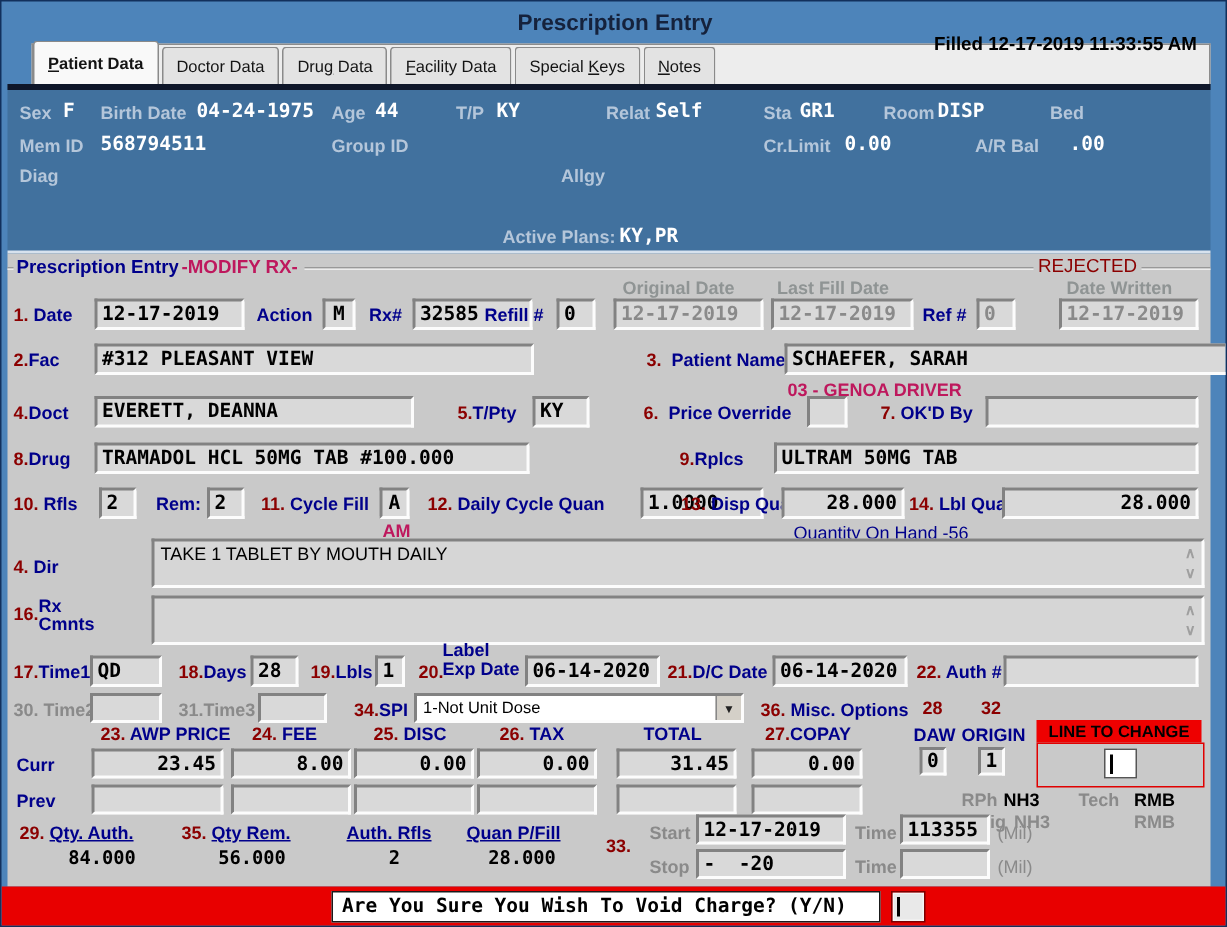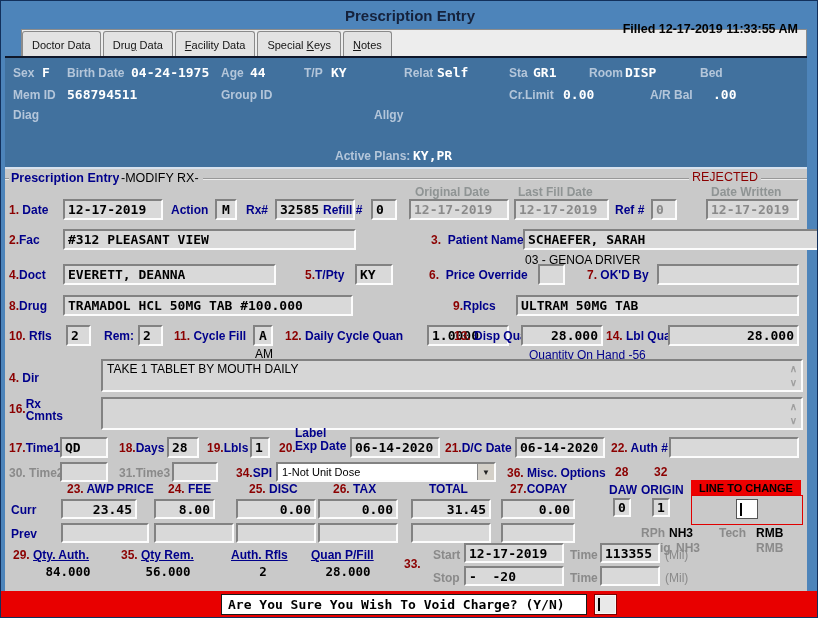--- a/index.html
+++ b/index.html
@@ -10,35 +10,35 @@
             color:#15223c;font-size:15px;font-weight:600;}
   .tabstrip{position:absolute;left:20px;top:28px;width:786px;height:27px;background:#ededed;
             border:1px solid #8c8c8c;border-bottom:none;box-sizing:border-box;display:flex;align-items:flex-end;}
   .tab{height:22px;margin-top:3px;padding:2px 9px 0 9px;background:#e3e3e3;border:1px solid #8a8a8a;border-bottom:none;
        border-radius:3px 3px 0 0;font-size:11px;color:#141414;margin-right:2px;display:flex;align-items:center;white-space:nowrap;}
   .tab.active{height:26px;margin-top:0;background:#f9f9f9;font-weight:bold;position:relative;z-index:2;}
   .tab .key{text-decoration:underline;}
   .filled{margin-left:auto;margin-bottom:20px;padding-right:8px;font-size:12.5px;font-weight:bold;color:#000;}
   
   .panel{position:absolute;left:4px;top:55px;width:802px;height:113px;background:#41719e;
-         border-top:2px solid #0f172a;border-bottom:2px solid #d7e2ee;box-sizing:border-box;}
+         border-top:4px solid #0f172a;border-bottom:2px solid #d7e2ee;box-sizing:border-box;}
   .plb{position:absolute;font-size:12px;font-weight:bold;color:#b4c6da;white-space:nowrap;}
   .pvl{position:absolute;font:bold 13px "DejaVu Sans Mono",monospace;color:#ffffff;white-space:nowrap;}
   
   .main{position:absolute;left:4px;top:168px;width:802px;height:422px;background:#c9c9c9;}
   .lb{position:absolute;font-size:12px;font-weight:bold;color:#00008b;white-space:nowrap;}
   .nm{color:#8b0000;}
   .glb{position:absolute;font-size:12px;font-weight:bold;color:#8f9494;white-space:nowrap;}
   .fld{position:absolute;height:21px;background:#d9d9d9;border:2px solid;border-color:#828282 #fcfcfc #fcfcfc #828282;
        box-sizing:border-box;font:bold 13px "DejaVu Sans Mono",monospace;color:#000;display:flex;align-items:center;
        padding:0 3px;white-space:pre;overflow:hidden;}
   .fld.r{justify-content:flex-end;}
   .fld.c{justify-content:center;}
   .fld.ghost{color:#8a8a8a;}
-  .yellow{position:absolute;font-size:12px;font-weight:normal;color:#000000;white-space:nowrap;}
+  .yellow{position:absolute;font-size:12px;font-weight:bold;color:#be185d;white-space:nowrap;}
   .navy-sm{position:absolute;font-size:12px;font-weight:bold;color:#00008b;white-space:nowrap;}
   .etch{position:absolute;border-top:1px solid #989898;border-bottom:1px solid #ececec;height:0;}
   .onln{background:#c9c9c9;padding:0 4px 0 2px;}
   .rej{position:absolute;font-size:12.5px;font-weight:normal;color:#8b0000;background:#c9c9c9;padding:0 3px;}
   .tarea{position:absolute;background:#d6d6d6;border:2px solid;border-color:#828282 #fcfcfc #fcfcfc #828282;
          box-sizing:border-box;font:12px "Liberation Sans",sans-serif;color:#000;padding:1px 16px 0 4px;}
   .scr{position:absolute;right:1px;width:13px;display:flex;flex-direction:column;justify-content:space-between;
        align-items:center;color:#9f9f9f;font-size:10px;font-weight:bold;top:2px;bottom:2px;}
   .drop{position:absolute;background:#ffffff;border:2px solid;border-color:#828282 #fcfcfc #fcfcfc #828282;
         box-sizing:border-box;height:20px;font-size:11px;color:#000;display:flex;align-items:center;padding-left:4px;}
@@ -65,20 +65,23 @@
 </head>
 <body>
 
 <div class="window">
 
   <div class="titlebar">
     <span>Prescription Entry</span>
   </div>
 
   <div class="tabstrip">
+    <div class="tab active">
+      <span><span></span><span class="key">P</span><span>atient Data</span></span>
+    </div>
     <div class="tab">
       <span><span>Doctor Data</span><span class="key"></span><span></span></span>
     </div>
     <div class="tab">
       <span><span>Dru</span><span class="key">g</span><span> Data</span></span>
     </div>
     <div class="tab">
       <span><span></span><span class="key">F</span><span>acility Data</span></span>
     </div>
     <div class="tab">
@@ -233,22 +236,22 @@
     <span class="hdr" style="left:163px;top:313px"><span class="nm">24.</span> <span>FEE</span></span>
     <span class="hdr" style="left:244px;top:313px"><span class="nm">25.</span> <span>DISC</span></span>
     <span class="hdr" style="left:328px;top:313px"><span class="nm">26.</span> <span>TAX</span></span>
     <span class="hdr" style="left:424px;top:313px">TOTAL</span>
     <span class="hdr" style="left:505px;top:313px"><span class="nm">27.</span><span>COPAY</span></span>
     <span class="lb" style="left:604px;top:314px">DAW</span>
     <span class="lb" style="left:636px;top:314px">ORIGIN</span>
     <div class="ltc-hdr" style="left:686px;top:311px;width:110px;height:15px">LINE TO CHANGE</div>
 
     <span class="lb" style="left:6px;top:334px">Curr</span>
-    <div class="fld r" style="left:56px;top:330px;width:76px;height:20px">23.45</div>
-    <div class="fld r" style="left:149px;top:330px;width:61px;height:20px">8.00</div>
+    <div class="fld r" style="left:56px;top:330px;width:88px;height:20px">23.45</div>
+    <div class="fld r" style="left:149px;top:330px;width:80px;height:20px">8.00</div>
     <div class="fld r" style="left:231px;top:330px;width:80px;height:20px">0.00</div>
     <div class="fld r" style="left:313px;top:330px;width:80px;height:20px">0.00</div>
     <div class="fld r" style="left:406px;top:330px;width:80px;height:20px">31.45</div>
     <div class="fld r" style="left:496px;top:330px;width:74px;height:20px">0.00</div>
     <div class="fld c" style="left:608px;top:329px;width:18px;height:19px">0</div>
     <div class="fld c" style="left:647px;top:329px;width:18px;height:19px">1</div>
     <div class="ltc-box" style="left:686px;top:326px;width:110px;height:28px">
       <div class="winput" style="position:absolute;left:44px;top:3px;width:22px;height:20px">
           <span class="cursorbar"></span>
         </div>

